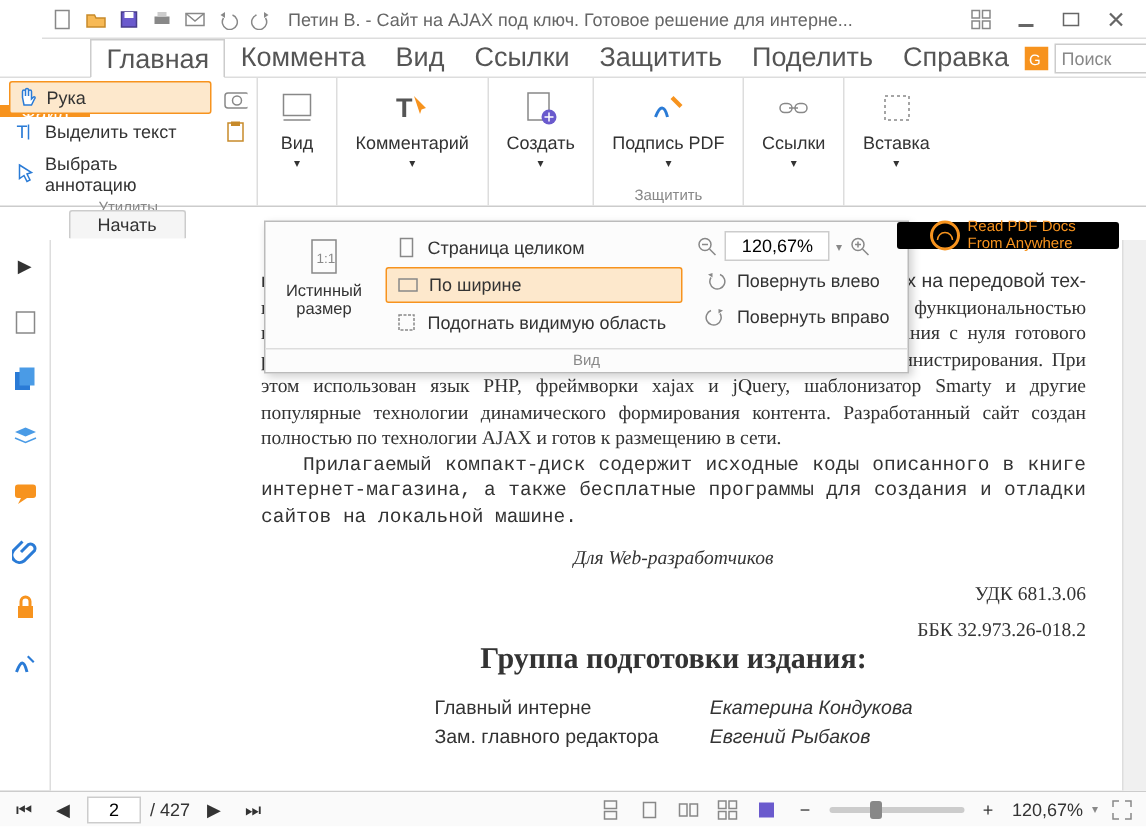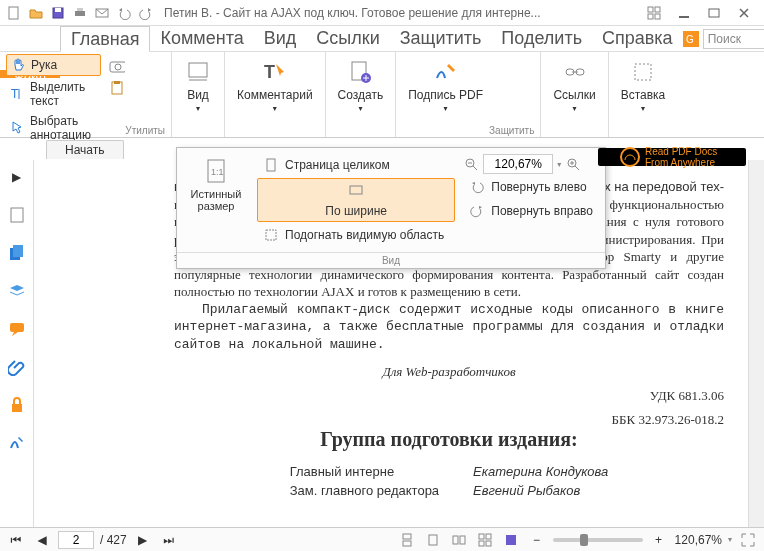--- a/index.html
+++ b/index.html
@@ -1,29 +1,29 @@
 <!DOCTYPE html>
 <html><head>
 <meta charset="utf-8">
 <style>
   * { box-sizing: border-box; margin: 0; padding: 0; font-family: "Segoe UI", Tahoma, sans-serif; }
   body { width: 764px; height: 551px; background: #fff; overflow: hidden; font-size: 12px; color: #333; position: relative; }
-  .titlebar { height: 26px; display: flex; align-items: center; padding: 0 4px; gap: 2px; border-bottom: 1px solid #ddd; }
+  .titlebar { height: 26px; display: flex; align-items: center; padding: 0 4px; gap: 2px; border-bottom: 1px solid #ddd; margin-left: 28px; }
   .titlebar .tb-btn { width: 20px; height: 20px; display: flex; align-items: center; justify-content: center; cursor: pointer; }
   .titlebar .title-text { flex: 1; padding: 0 6px; color: #666; white-space: nowrap; overflow: hidden; text-overflow: ellipsis; }
   .titlebar .win-btns { display: flex; gap: 10px; padding-right: 6px; }
   .menubar { height: 26px; display: flex; align-items: stretch; border-bottom: 1px solid #ddd; }
   .menubar .file-tab { background: #f7931e; color: #fff; padding: 4px 14px; display: flex; align-items: center; font-size: 13px; margin-top: 44px; }
   .menubar .tab { padding: 4px 10px; display: flex; align-items: center; color: #555; cursor: pointer; font-size: 18px; }
   .menubar .tab.active { border: 1px solid #ccc; border-bottom: 1px solid #fff; background: #fff; margin-bottom: -1px; }
   .menubar .mr { margin-left: auto; display: flex; align-items: center; gap: 4px; padding-right: 6px; }
   .search-box { border: 1px solid #ccc; height: 20px; width: 100px; display: flex; align-items: center; padding: 0 4px; color: #888; }
   .ic { width: 16px; height: 16px; display: inline-flex; align-items: center; justify-content: center; }
   .ribbon { height: 86px; border-bottom: 1px solid #ccc; display: flex; }
-  .ribbon .group { border-right: 1px solid #ddd; display: flex; padding: 2px 6px 0 6px; }
+  .ribbon .group { border-right: 1px solid #ddd; display: flex; flex-direction: column; padding: 2px 6px 0 6px; }
   .ribbon .group-label { font-size: 10px; color: #888; text-align: center; padding: 1px 0; margin-top: auto; }
   .ribbon .tools-col { display: flex; flex-direction: column; gap: 2px; }
   .ribbon .tool-row { display: flex; align-items: center; gap: 4px; padding: 2px 4px; cursor: pointer; }
   .ribbon .tool-row.active { background: #fde8cc; border: 1px solid #f7931e; border-radius: 2px; }
   .ribbon .big-btn { display: flex; flex-direction: column; align-items: center; gap: 2px; padding: 4px 6px; cursor: pointer; text-align: center; font-size: 12px; }
   .ribbon .big-btn .bicon { width: 28px; height: 28px; display: flex; align-items: center; justify-content: center; }
   .doc-row { display: flex; height: 22px; align-items: center; }
   .start-tab { padding: 2px 18px; border: 1px solid #ccc; border-bottom: none; border-radius: 2px 2px 0 0; font-size: 12px; margin-left: 46px; background: #f5f5f5; }
   .content { position: relative; display: flex; height: calc(551px - 26px - 26px - 86px - 22px - 24px); }
   .left-rail { width: 34px; border-right: 1px solid #ddd; display: flex; flex-direction: column; align-items: center; padding-top: 6px; gap: 16px; }
@@ -36,21 +36,21 @@
   .doc-area h4 { font-family: Liberation Serif, serif; font-weight: bold; text-align: center; font-size: 20px; }
   .doc-area table { margin: 10px auto 0 auto; font-family: Georgia, serif; font-size: 13px; }
   .doc-area td { padding: 1px 16px; }
   .doc-area td:nth-child(2) { font-style: italic; }
   .scrollbar-v { position: absolute; right: 0; top: 0; bottom: 0; width: 16px; background: #f0f0f0; border-left: 1px solid #ddd; }
   .dropdown-pop { position: absolute; left: 176px; top: 147px; width: 430px; background: #fcfcfc; border: 1px solid #bbb; box-shadow: 2px 2px 6px rgba(0,0,0,.2); z-index: 50; }
   .dropdown-pop .dp-body { display: flex; padding: 6px; gap: 8px; }
   .dp-col { display: flex; flex-direction: column; gap: 2px; }
   .dp-big { display: flex; flex-direction: column; align-items: center; gap: 2px; padding: 4px; font-size: 11px; text-align: center; width: 66px; }
   .dp-item { display: flex; align-items: center; gap: 6px; padding: 3px 6px; font-size: 12px; cursor: pointer; }
-  .dp-item.sel { background: #fde8cc; border: 1px solid #f7931e; border-radius: 2px; flex-direction: column; }
+  .dp-item.sel { background: #fde8cc; border: 1px solid #f7931e; border-radius: 2px; }
   .dp-zoom { display: flex; align-items: center; gap: 4px; }
   .dp-zoom input { width: 70px; height: 20px; border: 1px solid #ccc; text-align: center; font-size: 12px; }
   .dp-foot { border-top: 1px solid #ddd; text-align: center; font-size: 10px; color: #888; padding: 2px; }
   .promo { position: absolute; right: 18px; top: 148px; height: 18px; width: 148px; background: #000; color: #f7931e; font-size: 10px; display: flex; align-items: center; gap: 4px; padding: 0 21px; border-radius: 2px; z-index: 60; }
   .statusbar { height: 24px; border-top: 1px solid #ccc; display: flex; align-items: center; padding: 0 6px; gap: 6px; background: #fafafa; }
   .statusbar .sb-btn { width: 20px; height: 20px; display: flex; align-items: center; justify-content: center; cursor: pointer; }
   .statusbar .page-inp { width: 36px; height: 18px; border: 1px solid #ccc; text-align: center; font-size: 12px; }
   .statusbar .spacer { flex: 1; }
   .statusbar .zoom-slider { width: 90px; height: 4px; background: #ccc; position: relative; border-radius: 2px; }
   .statusbar .zoom-slider::after { content: ""; position: absolute; left: 30%; top: -4px; width: 8px; height: 12px; background: #888; border-radius: 2px; }

